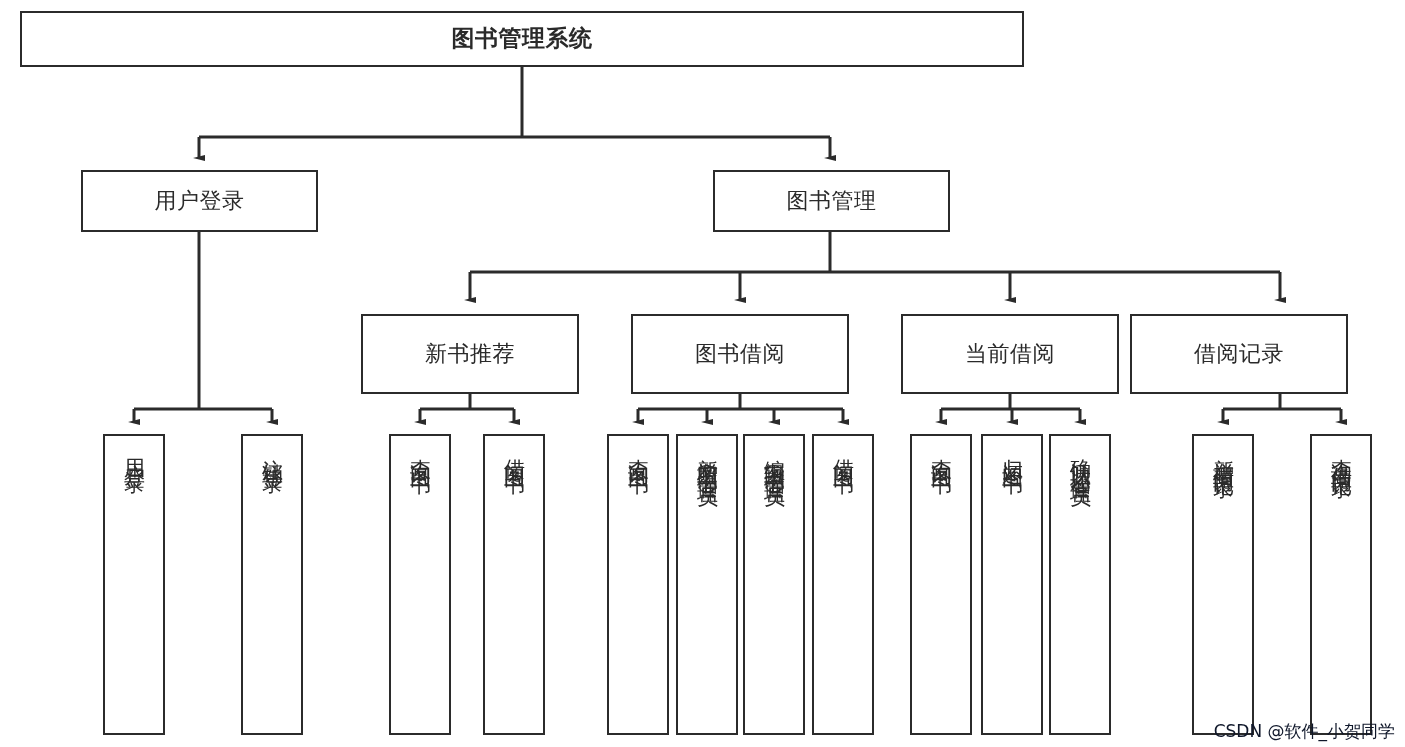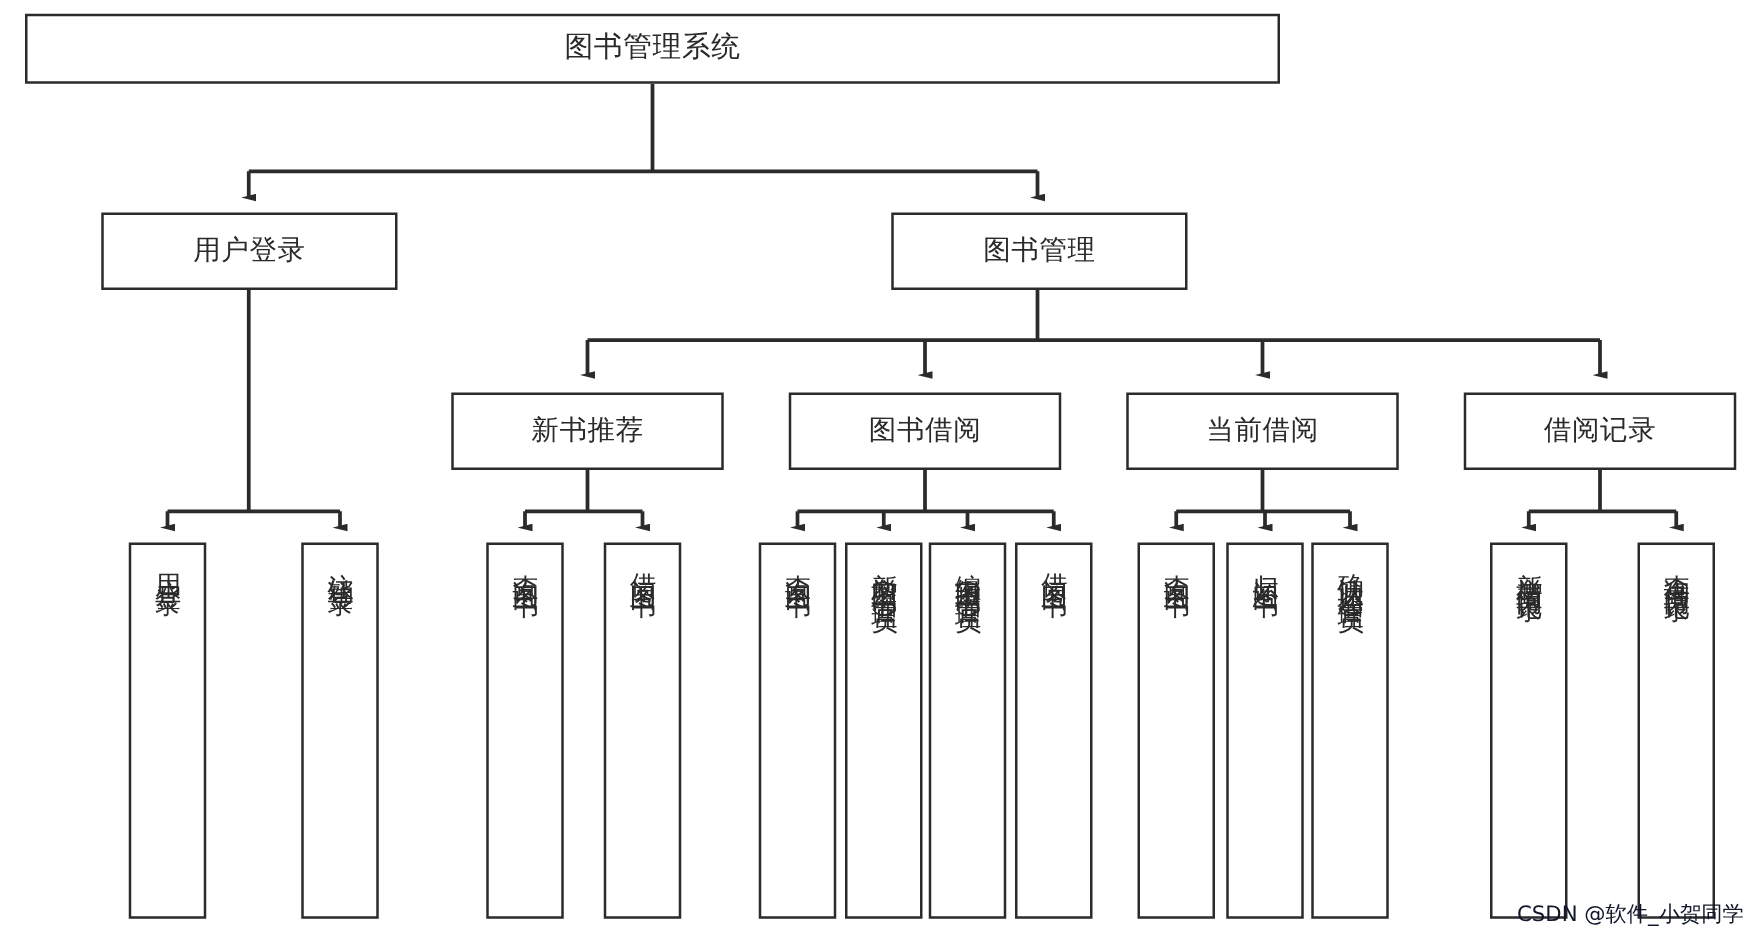--- a/index.html
+++ b/index.html
@@ -45,33 +45,33 @@
     letter-spacing: 0.5px;
     white-space: nowrap;
   }
   
   .node.root {
     left: 20px;
     top: 11px;
     width: 1004px;
     height: 56px;
   }
-  .node.root .node-label { font-size: 23px; }
+  .node.root .node-label { font-size: 23px; font-weight: bold; }
   
   .node.lvl2 {
     top: 170px;
     width: 237px;
     height: 62px;
   }
   .node.lvl2 .node-label { font-size: 22px; }
   
   .node.lvl3 {
     top: 314px;
     width: 218px;
-    height: 62px;
+    height: 80px;
     justify-content: center;
   }
   .node.lvl3 .node-label { font-size: 22px; }
   
   .node.leaf {
     top: 434px;
     width: 62px;
     height: 301px;
     align-items: flex-start;
     justify-content: center;
@@ -167,21 +167,21 @@
 
   <div class="node lvl3" style="left:361px">
     <span class="node-label">新书推荐</span>
   </div>
   <div class="node lvl3" style="left:631px">
     <span class="node-label">图书借阅</span>
   </div>
   <div class="node lvl3" style="left:901px">
     <span class="node-label">当前借阅</span>
   </div>
-  <div class="node lvl3" style="left:1171px">
+  <div class="node lvl3" style="left:1130px">
     <span class="node-label">借阅记录</span>
   </div>
 
   <div class="node leaf" style="left:103px">
     <span class="node-label">用户登录</span>
   </div>
   <div class="node leaf" style="left:241px">
     <span class="node-label">注销登录</span>
   </div>
   <div class="node leaf" style="left:389px">

